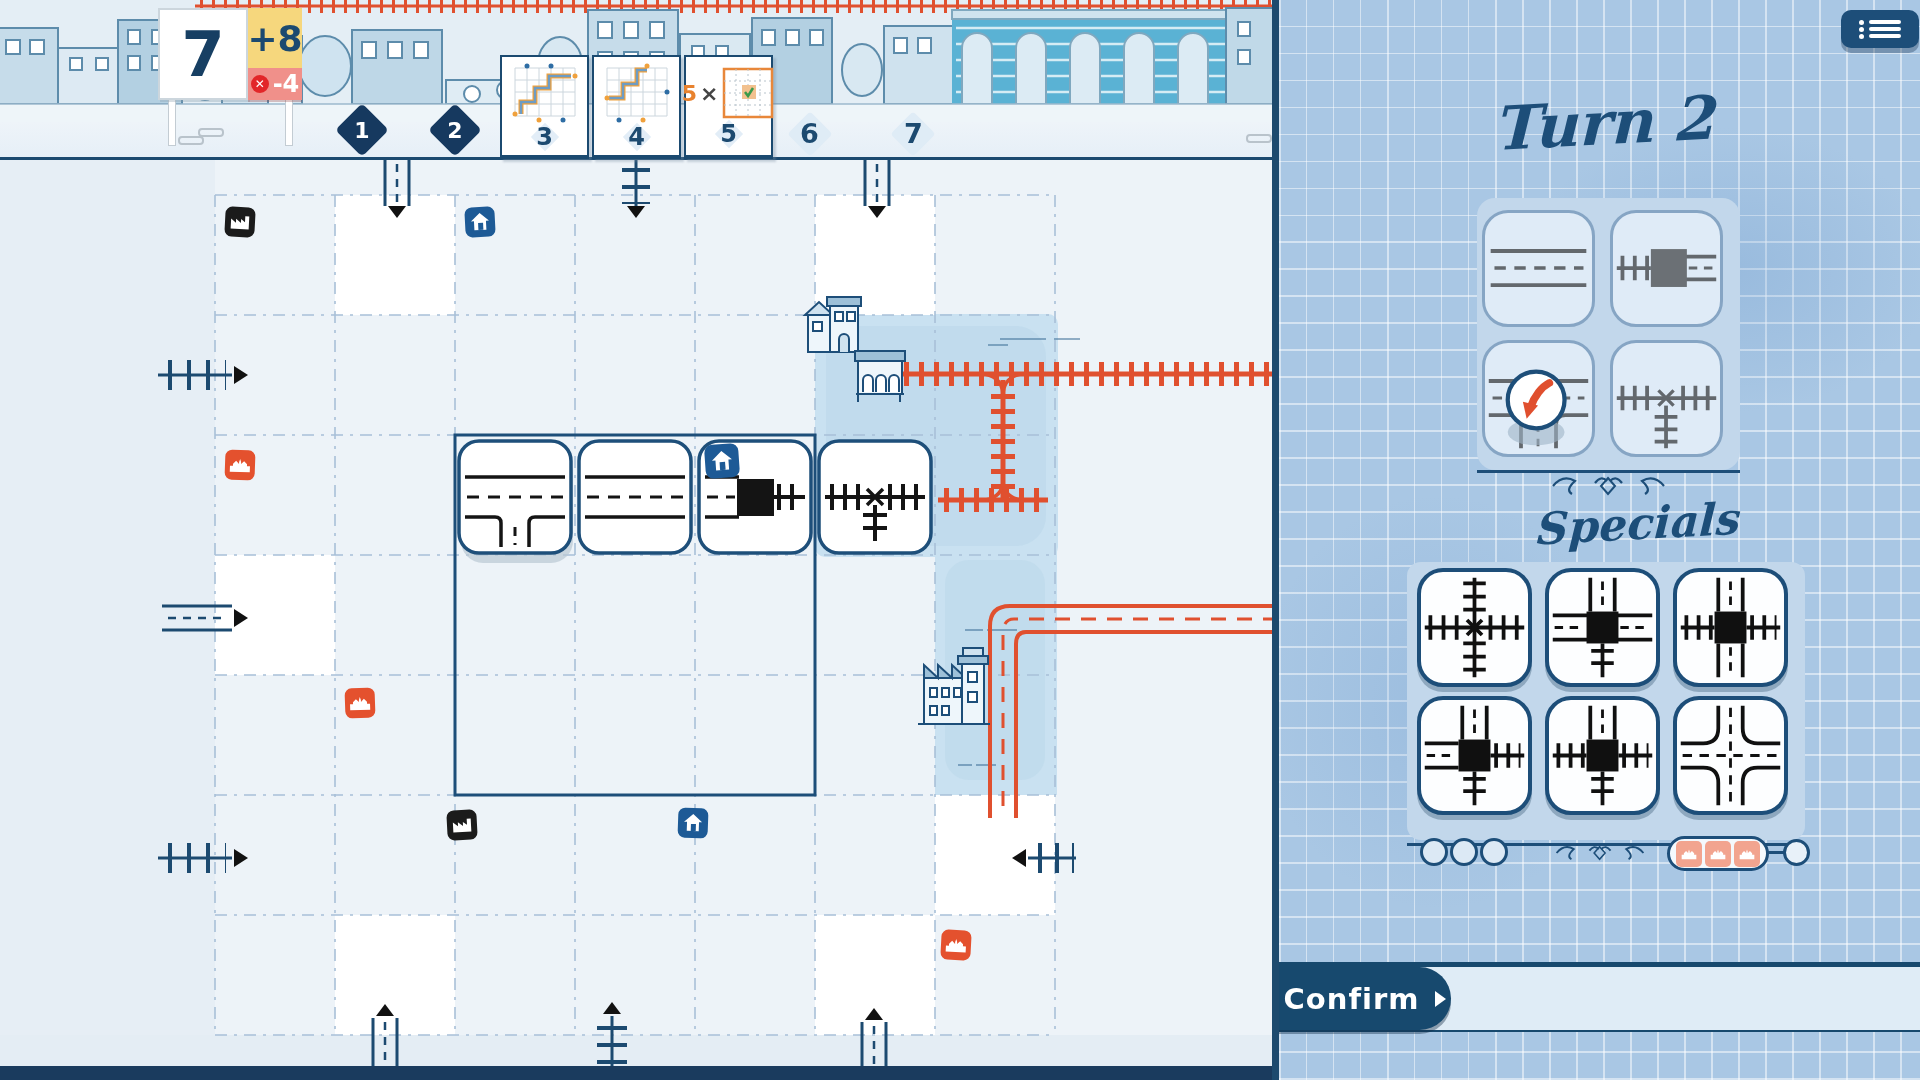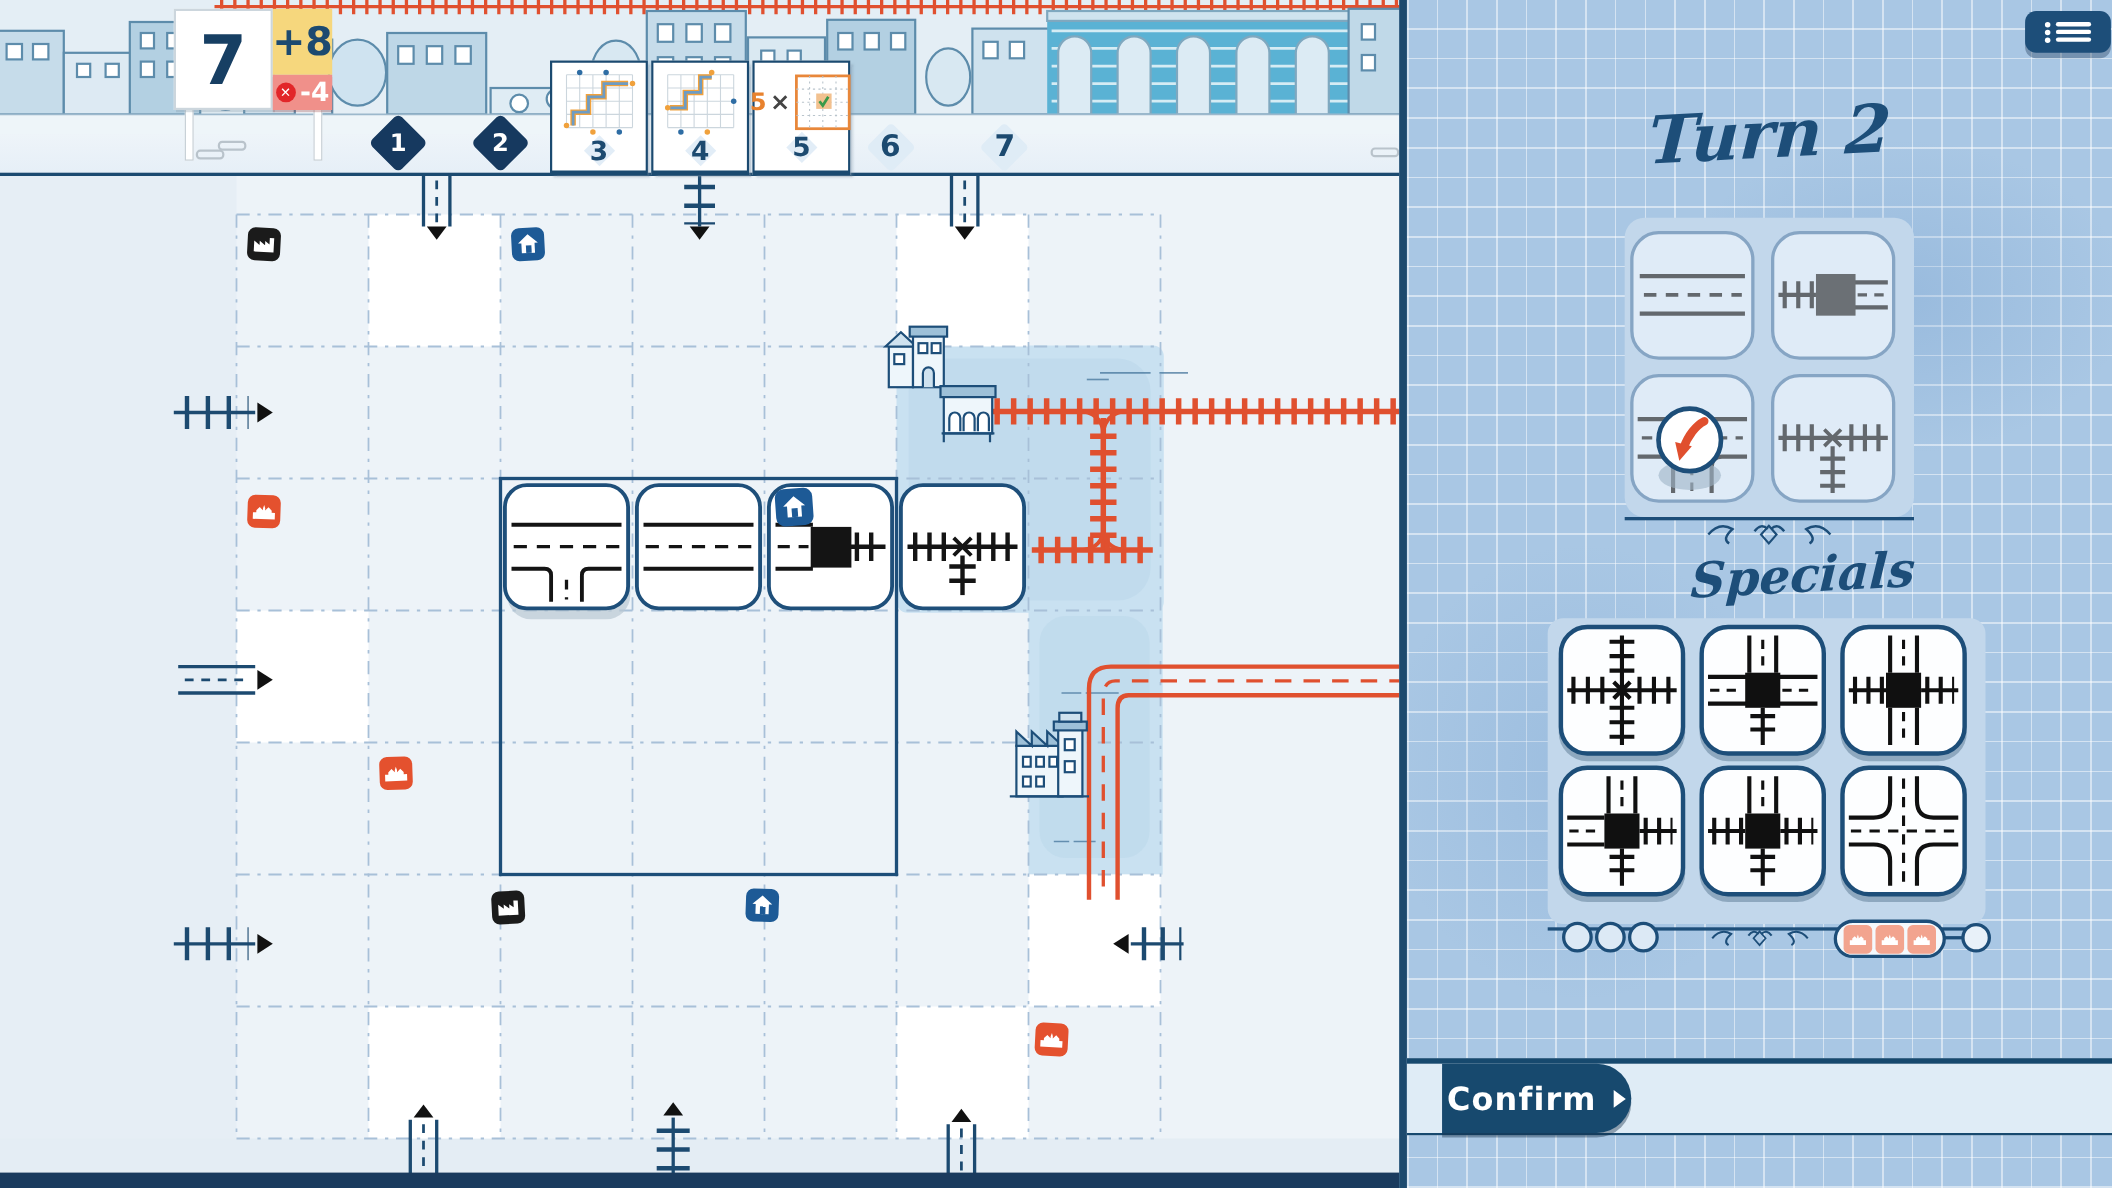--- a/index.html
+++ b/index.html
@@ -84,21 +84,21 @@
   .pill-sq { width:26px; height:26px; background:#f2a48f; border-radius:5px; display:flex; align-items:center; justify-content:center; }
   #pill-link { position:absolute; left:488px; top:851px; width:18px; height:3px; background:#1d4e79; }
   #pill-circle { position:absolute; left:504px; top:839px; width:27px; height:27px; border-radius:50%;
      background:#e8f1f9; border:3px solid #1d4e79; }
 
   #confirm-bar { position:absolute; left:0px; top:962px; width:648px; height:70px; background:#dfecf6;
      border-top:5px solid #17496e; border-bottom:2px solid #17496e; }
   #confirm-btn { position:absolute; left:0; top:0; width:172px; height:63px; background:#17496e;
      border-radius:0 32px 32px 0; cursor:pointer; display:flex; align-items:center; justify-content:center;
      gap:16px; color:#fff; font-size:29px; font-weight:bold; letter-spacing:1px;
-     box-shadow:0 4px 0 rgba(18,45,70,.4);margin-left:32px; }
+     box-shadow:0 4px 0 rgba(18,45,70,.4); }
   .play-tri { width:0; height:0; border-left:11px solid #fff; border-top:8px solid transparent;
      border-bottom:8px solid transparent; }
 </style>
 </head>
 <body>
 
 <div id="stage">
 
   <div id="board-area">
 

